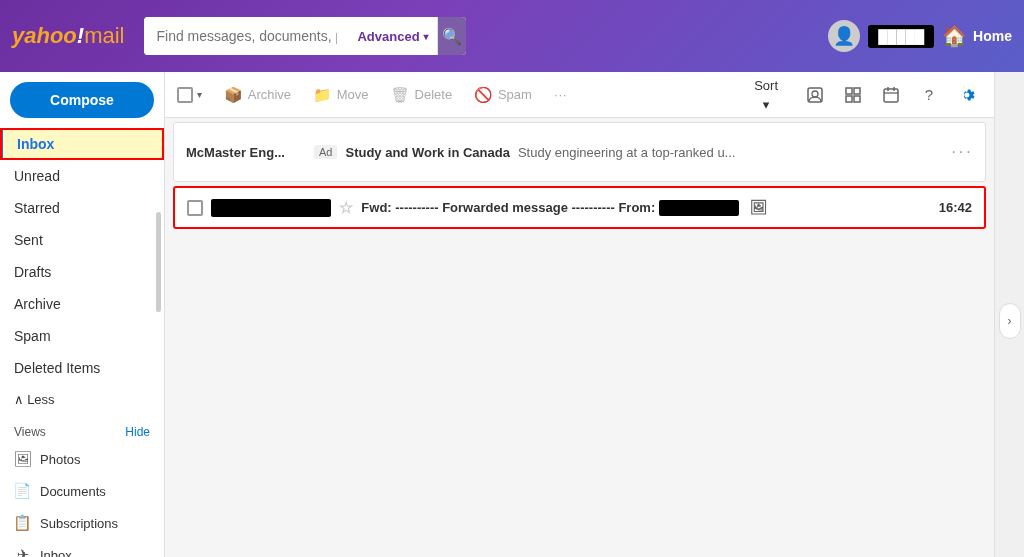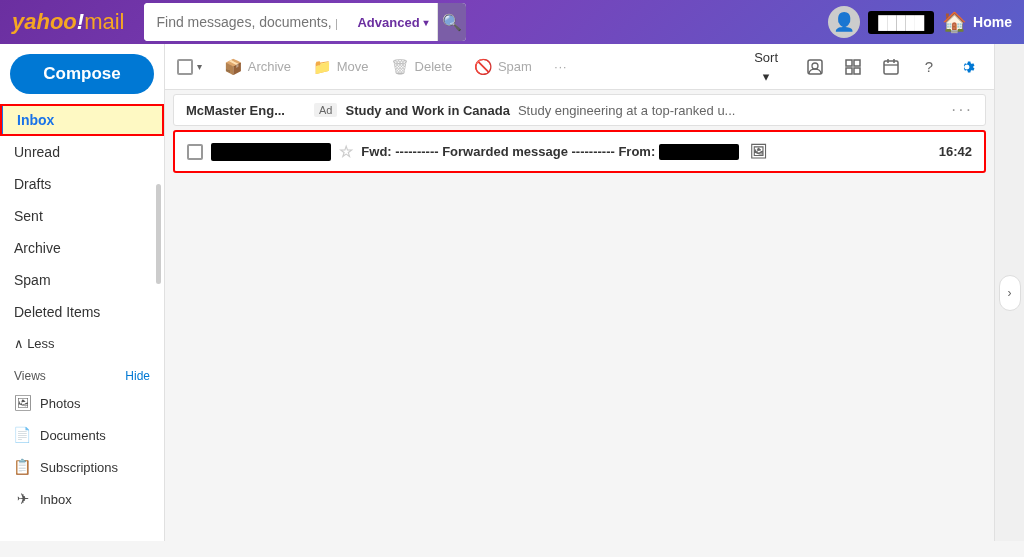--- a/index.html
+++ b/index.html
@@ -1,21 +1,21 @@
 <!DOCTYPE html>
 <html><head>
   <meta charset="utf-8">
   <style>
     * { box-sizing: border-box; margin: 0; padding: 0; font-family: Arial, sans-serif; }
     body { width: 1024px; height: 557px; overflow: hidden; background: #f5f5f5; }
 
     
     .header {
       background: linear-gradient(135deg, #6b2fa0 0%, #7b3fb8 40%, #5b5ec9 100%);
-      height: 44px;
+      height: 72px;
       display: flex;
       align-items: center;
       padding: 0 12px;
       gap: 20px;
     }
     .logo {
       color: white;
       font-size: 22px;
       font-weight: bold;
       white-space: nowrap;
@@ -119,21 +119,21 @@
       overflow-y: auto;
       flex-shrink: 0;
     }
     .compose-btn {
       margin: 10px;
       background: #0078d4;
       color: white;
       border: none;
       border-radius: 20px;
       padding: 10px 0;
-      font-size: 17px;
+      font-size: 14px;
       font-weight: 600;
       cursor: pointer;
       text-align: center;
     }
     .nav-list { list-style: none; }
     .nav-item {
       padding: 8px 14px;
       font-size: 14px;
       color: #333;
       cursor: pointer;
@@ -277,21 +277,21 @@
       flex: 1;
       overflow-y: auto;
       padding: 4px 8px;
     }
 
     
     .ad-row {
       background: white;
       border: 1px solid #e0e0e0;
       border-radius: 3px;
-      padding: 6px 12px;
+      padding: 20px 12px;
       margin-bottom: 4px;
       display: flex;
       align-items: center;
       gap: 8px;
       font-size: 13px;
     }
     .ad-sender { font-weight: 700; color: #333; min-width: 120px; }
     .ad-badge {
       background: #f0f0f0;
       color: #666;
@@ -404,22 +404,23 @@
   </div>
 </div>
 
 <div class="main">
 
   <div class="sidebar" style="position:relative;">
     <button class="compose-btn">Compose</button>
     <ul class="nav-list">
       <li class="nav-item active">Inbox</li>
       <li class="nav-item">Unread</li>
+      <li class="nav-item">Starred</li>
+      <li class="nav-item">Sent</li>
       <li class="nav-item">Drafts</li>
-      <li class="nav-item">Sent</li>
       <li class="nav-item">Archive</li>
       <li class="nav-item">Spam</li>
       <li class="nav-item">Deleted Items</li>
     </ul>
     <div class="less-link">∧ Less</div>
     <div class="sidebar-section-title">
       <span>Views</span>
       <span class="hide-link">Hide</span>
     </div>
     <div class="views-item">

